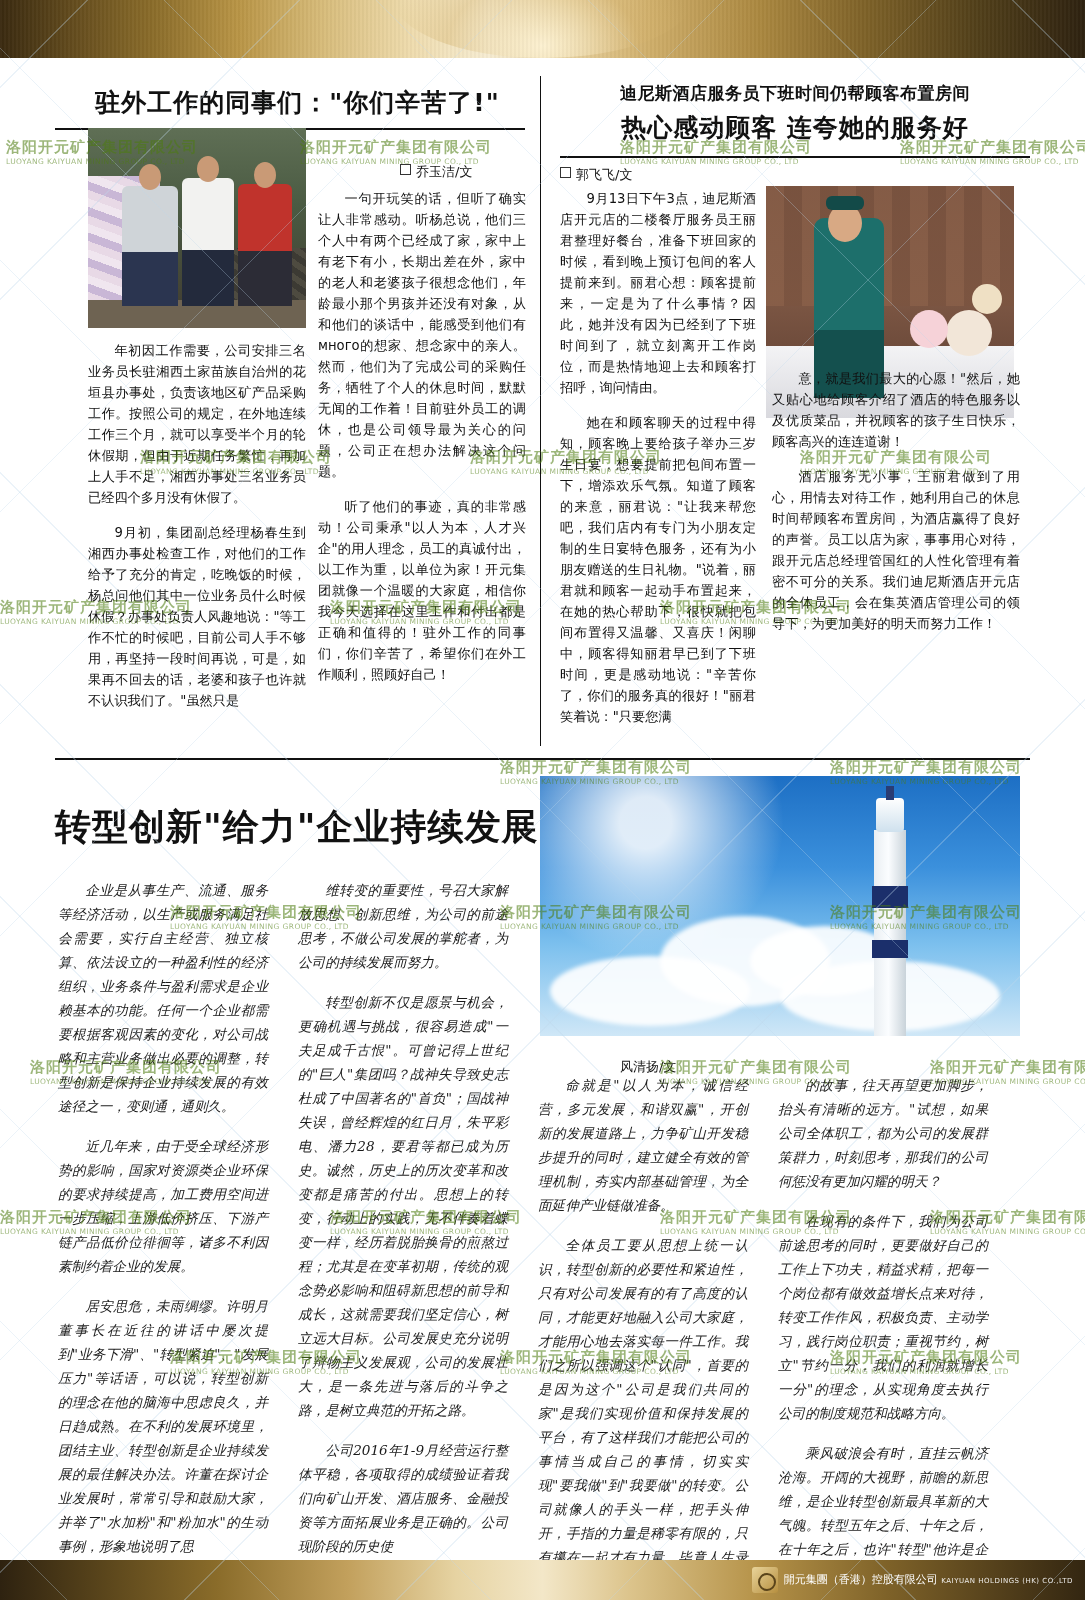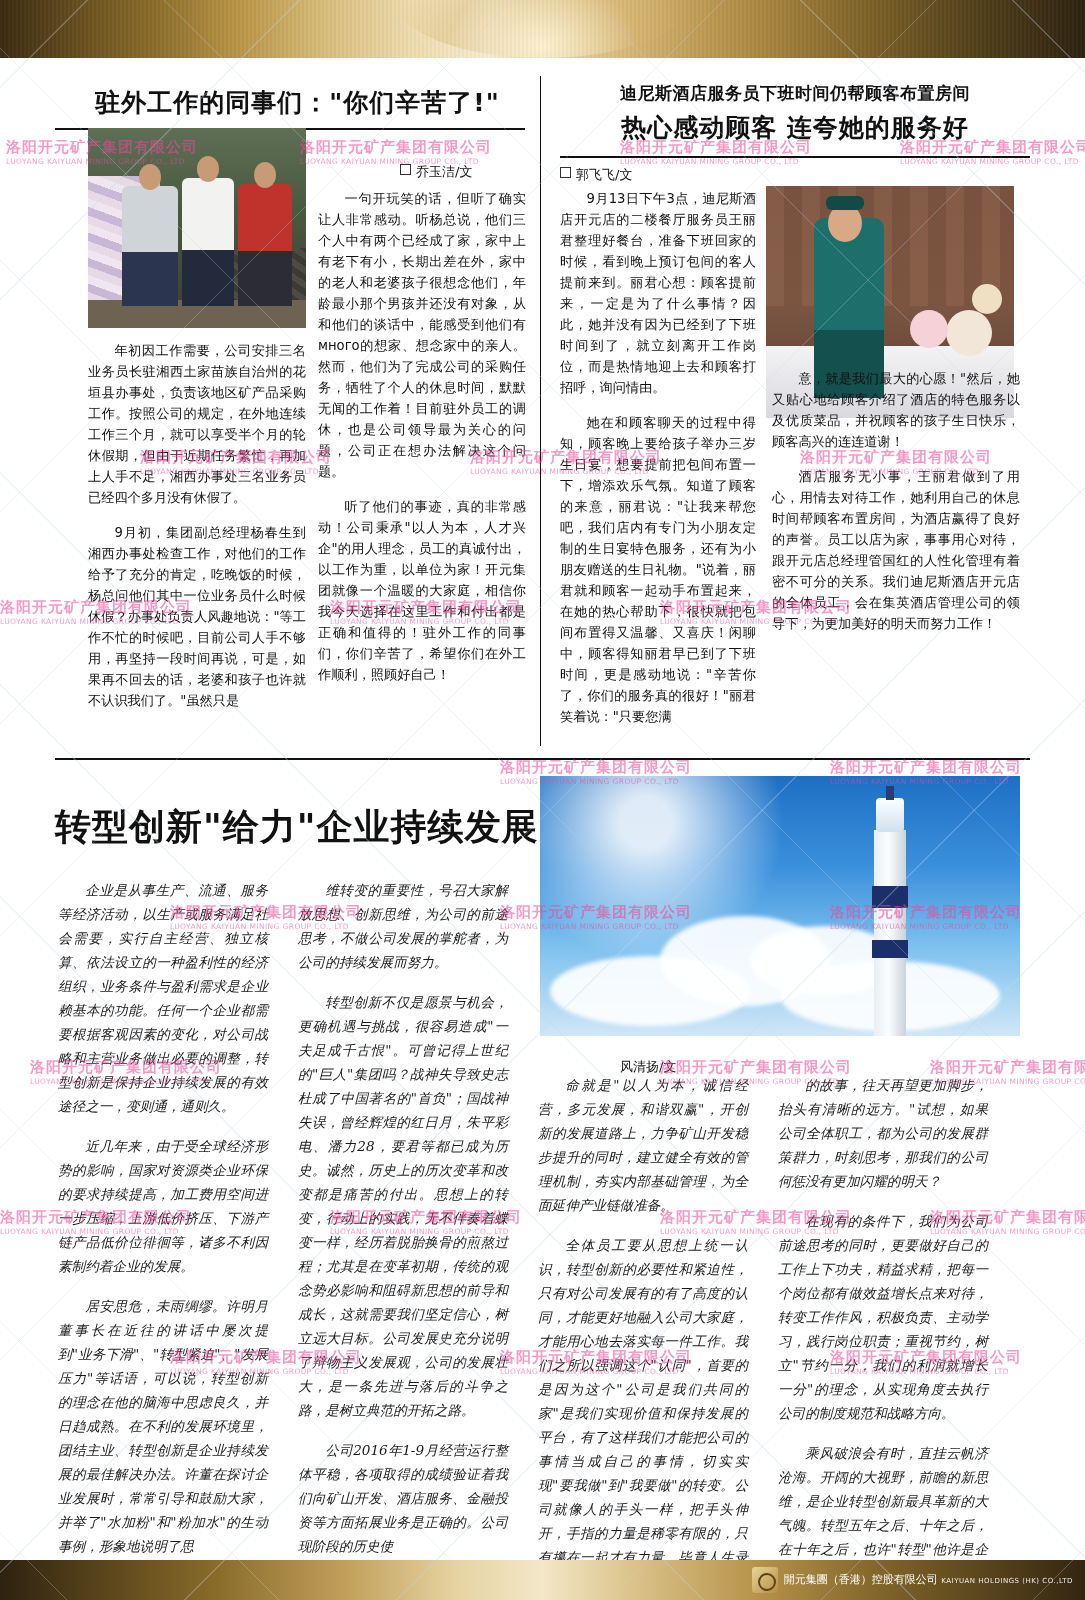--- a/index.html
+++ b/index.html
@@ -44,21 +44,21 @@
     content:"";position:absolute;left:6px;top:6px;width:14px;height:14px;
     border:2px solid #5a441a;border-radius:50%;
   }
   .botlogo .txt{font-size:11px;line-height:1.25;color:#fff;}
   .botlogo .txt .en{font-size:7px;letter-spacing:.5px;opacity:.9;}
   
   .page{position:absolute;left:0;top:58px;width:1085px;height:1502px;}
   
   .wm{position:absolute;inset:0;pointer-events:none;z-index:5;}
   .wm .line{
-    position:absolute;white-space:nowrap;color:#ec4899;opacity:.55;
+    position:absolute;white-space:nowrap;color:#4d7c0f;opacity:.55;
     font-size:15px;font-weight:bold;letter-spacing:1px;
   }
   .wm .line .en{display:block;font-size:7.5px;font-weight:normal;letter-spacing:.4px;}
   .wm .diag{
     position:absolute;left:-200px;top:-200px;width:1500px;height:1900px;
     background:
       repeating-linear-gradient(45deg,rgba(190,215,235,.30) 0 1px,rgba(255,255,255,0) 1px 150px),
       repeating-linear-gradient(-45deg,rgba(190,215,235,.30) 0 1px,rgba(255,255,255,0) 1px 150px);
   }
   

